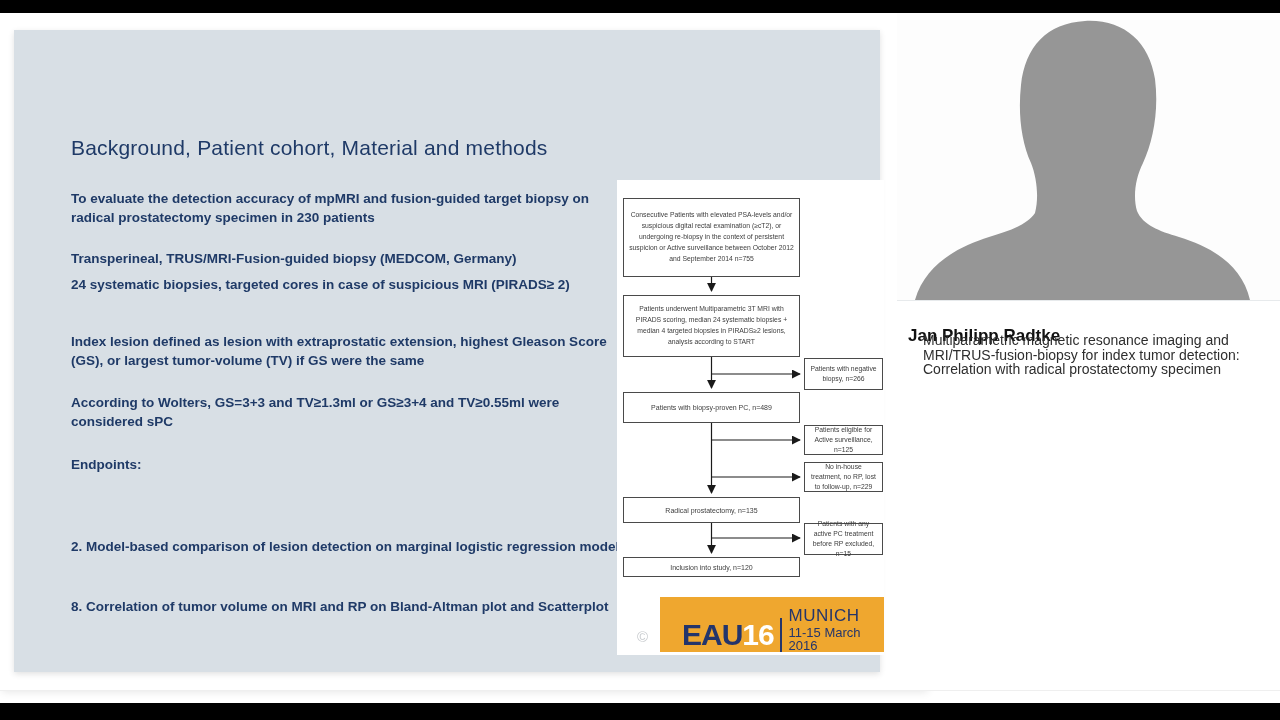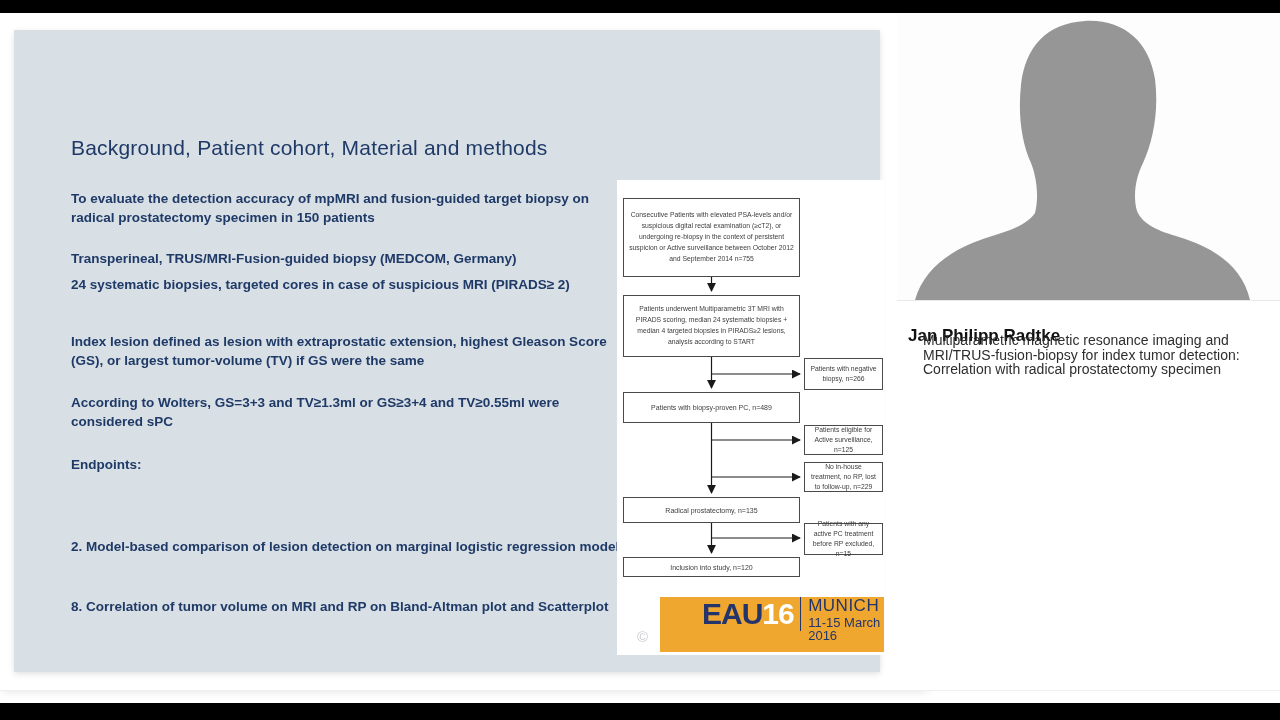--- a/index.html
+++ b/index.html
@@ -35,21 +35,21 @@
   .fc-b4{top:317px;height:26px;font-size:7px;}
   .fc-b5{top:377px;height:20px;font-size:7px;}
   .fc-s1{top:178px;height:32px;}
   .fc-s2{top:245px;height:30px;}
   .fc-s3{top:282px;height:30px;}
   .fc-s4{top:343px;height:32px;}
   .fc-arrows{position:absolute;left:0;top:0;}
 
   
   .logo-band{position:absolute;left:646px;top:567px;width:224px;height:55px;
-    background:var(--logo_bg,#efa72f);display:flex;align-items:flex-start;padding-left:42px;
+    background:var(--logo_bg,#efa72f);display:flex;align-items:flex-end;padding-left:22px;
     box-sizing:border-box;}
   .logo-eau{font-size:30px;font-weight:700;color:var(--logo_navy,#24356b);letter-spacing:-1px;}
   .logo-year{font-size:30px;font-weight:700;color:#fff;letter-spacing:-1px;}
   .logo-sep{width:2px;height:34px;background:var(--logo_navy,#24356b);margin:0 7px 0 6px;}
   .logo-right{display:flex;flex-direction:column;line-height:1;}
   .logo-city{font-size:17px;color:var(--logo_navy,#24356b);letter-spacing:0.5px;}
   .logo-dates{font-size:13px;color:var(--logo_navy,#24356b);margin-top:2px;}
   .watermark{position:absolute;left:623px;top:598px;font-size:15px;color:#9aa0a6;opacity:0.55;}
 
   
@@ -62,21 +62,21 @@
 </style>
 </head>
 <body>
 
 <div class="stage">
   <div class="left-card">
 
     <div class="slide">
       <div class="slide-title">Background, Patient cohort, Material and methods</div>
 
-      <div class="para" style="top:160px">To evaluate the detection accuracy of mpMRI and fusion-guided target biopsy on radical prostatectomy specimen in 150 patients</div>
+      <div class="para" style="top:160px">To evaluate the detection accuracy of mpMRI and fusion-guided target biopsy on radical prostatectomy specimen in 230 patients</div>
       <div class="para" style="top:220px">Transperineal, TRUS/MRI-Fusion-guided biopsy (MEDCOM, Germany)</div>
       <div class="para" style="top:246px">24 systematic biopsies, targeted cores in case of suspicious MRI (PIRADS≥ 2)</div>
       <div class="para" style="top:303px">Index lesion defined as lesion with extraprostatic extension, highest Gleason Score (GS), or largest tumor-volume (TV) if GS were the same</div>
       <div class="para" style="top:364px">According to Wolters, GS=3+3 and TV≥1.3ml or GS≥3+4 and TV≥0.55ml were considered sPC</div>
       <div class="para" style="top:426px">Endpoints:</div>
       <div class="para" style="top:508px">2. Model-based comparison of lesion detection on marginal logistic regression model</div>
       <div class="para" style="top:568px">8. Correlation of tumor volume on MRI and RP on Bland-Altman plot and Scatterplot</div>
 
       <div class="fc-panel">
         <svg class="fc-arrows" width="267" height="475" viewBox="0 0 267 475">

